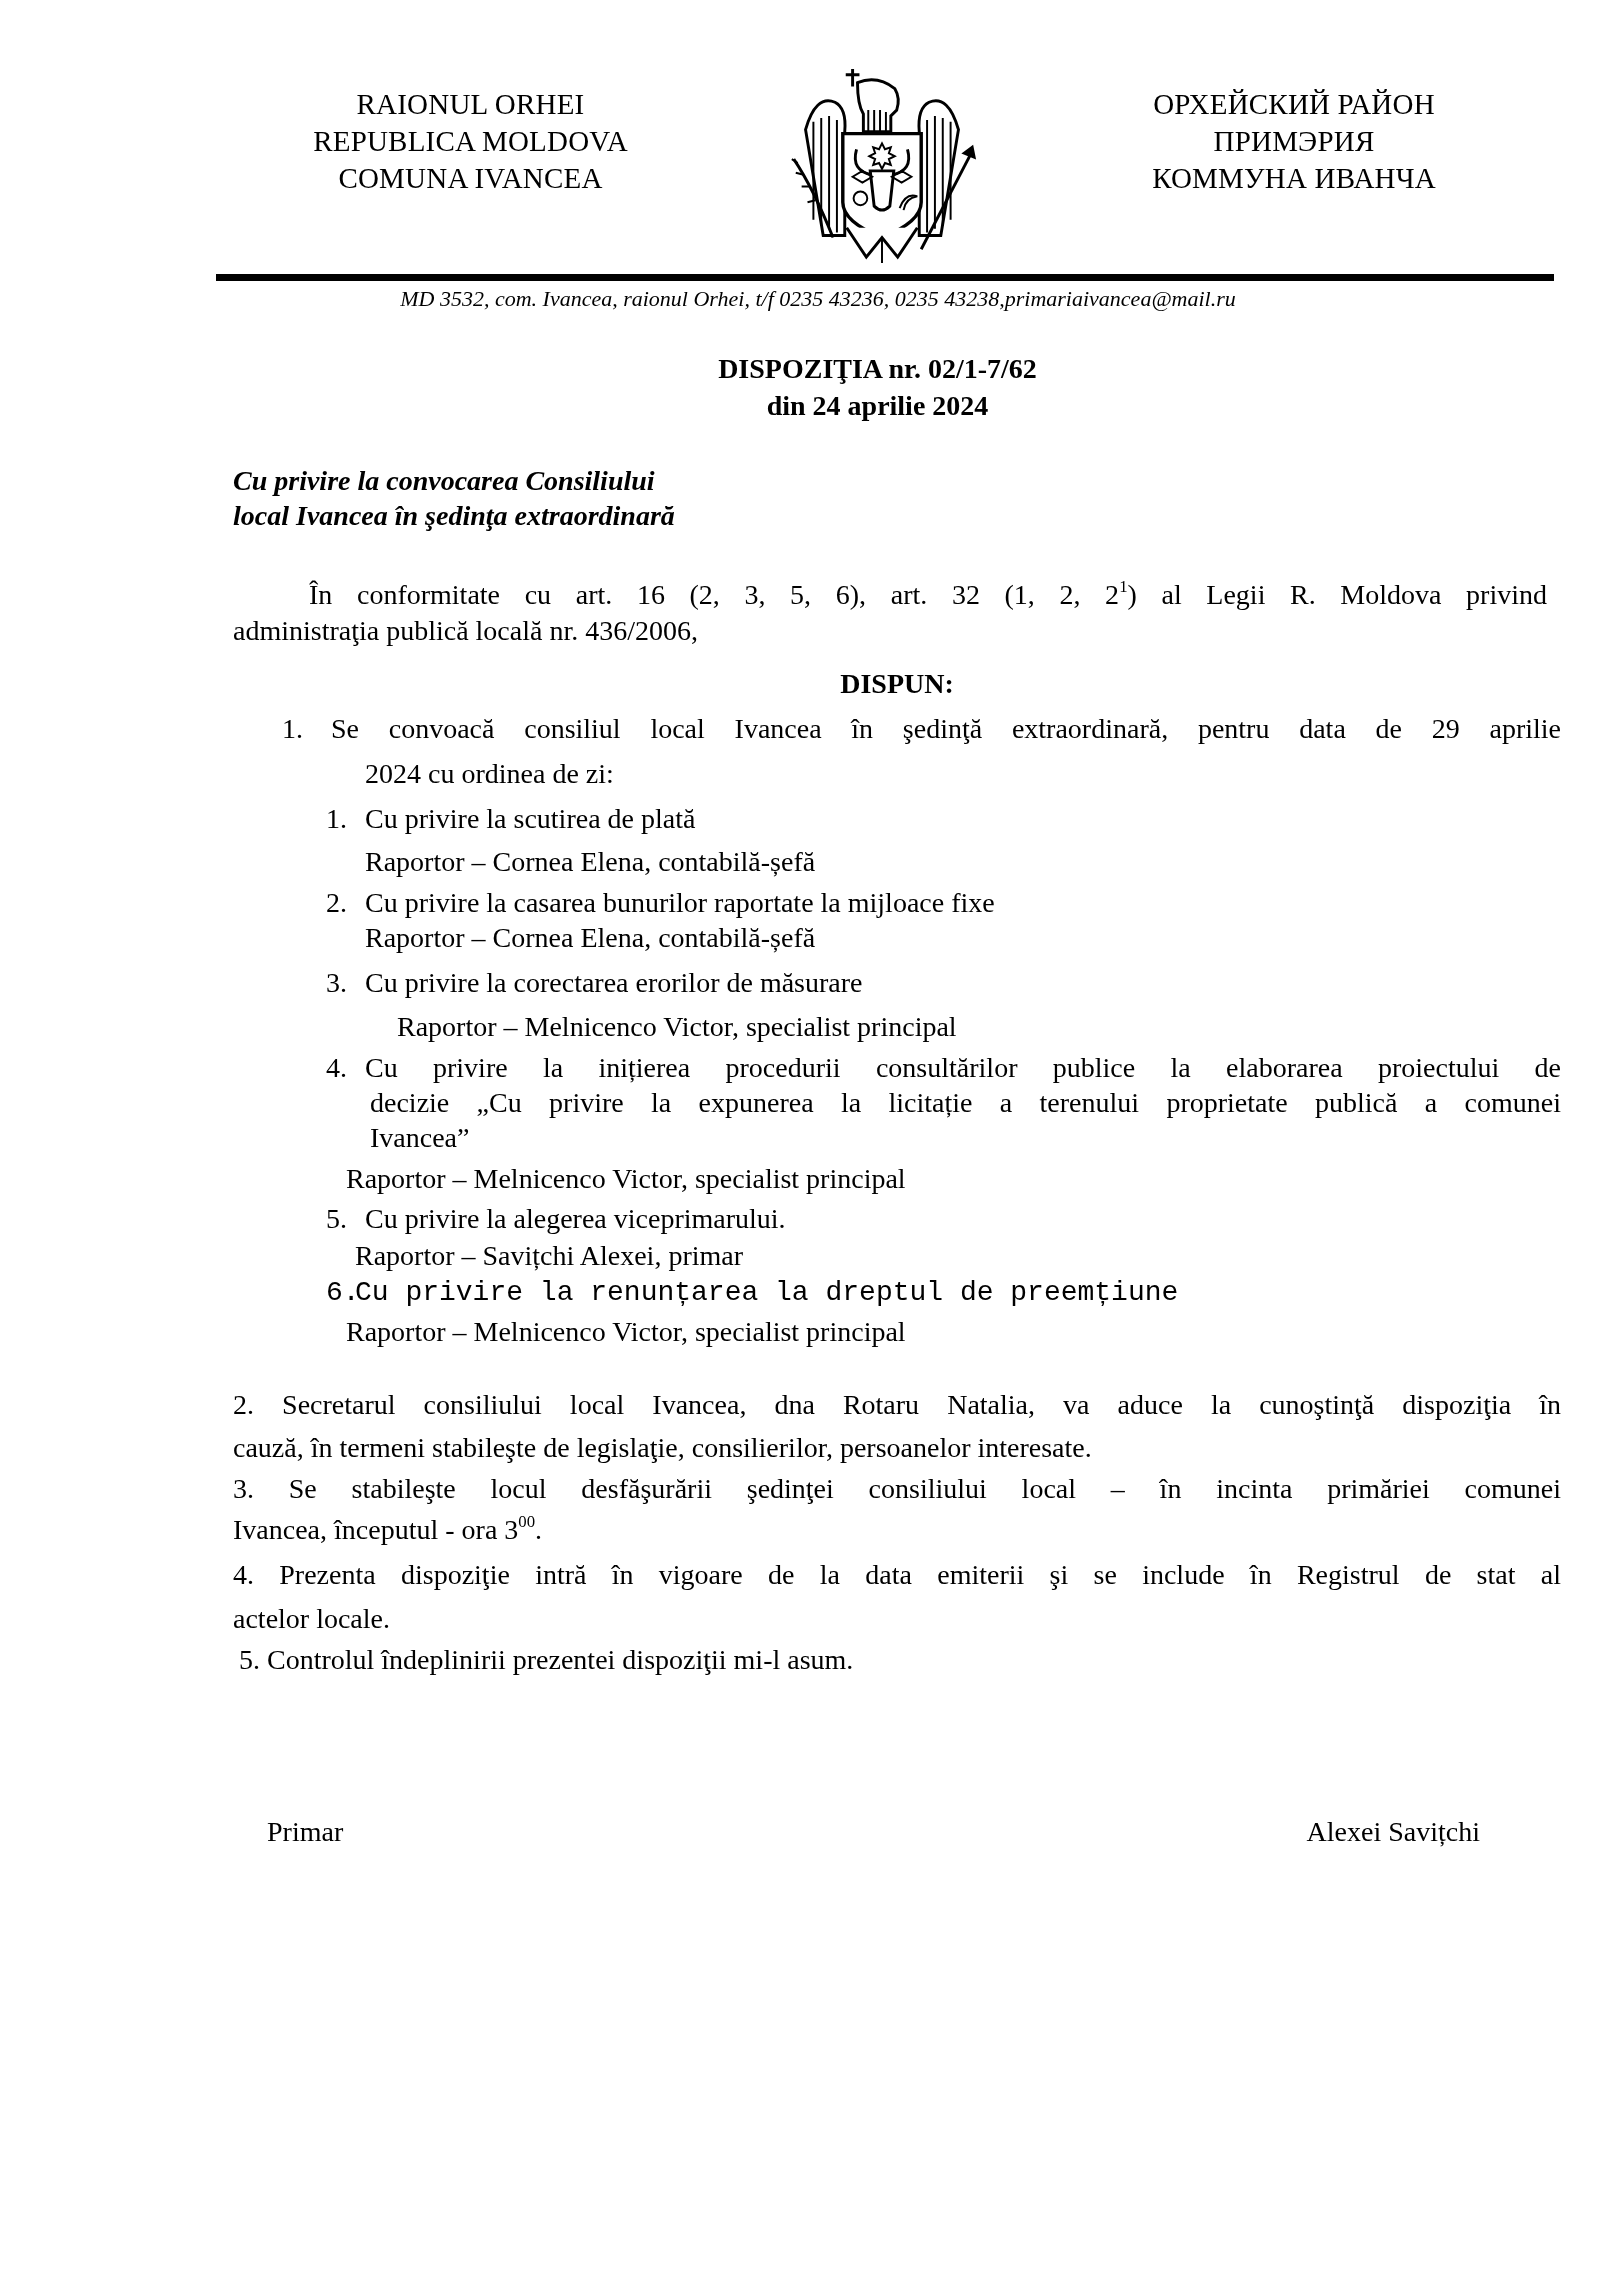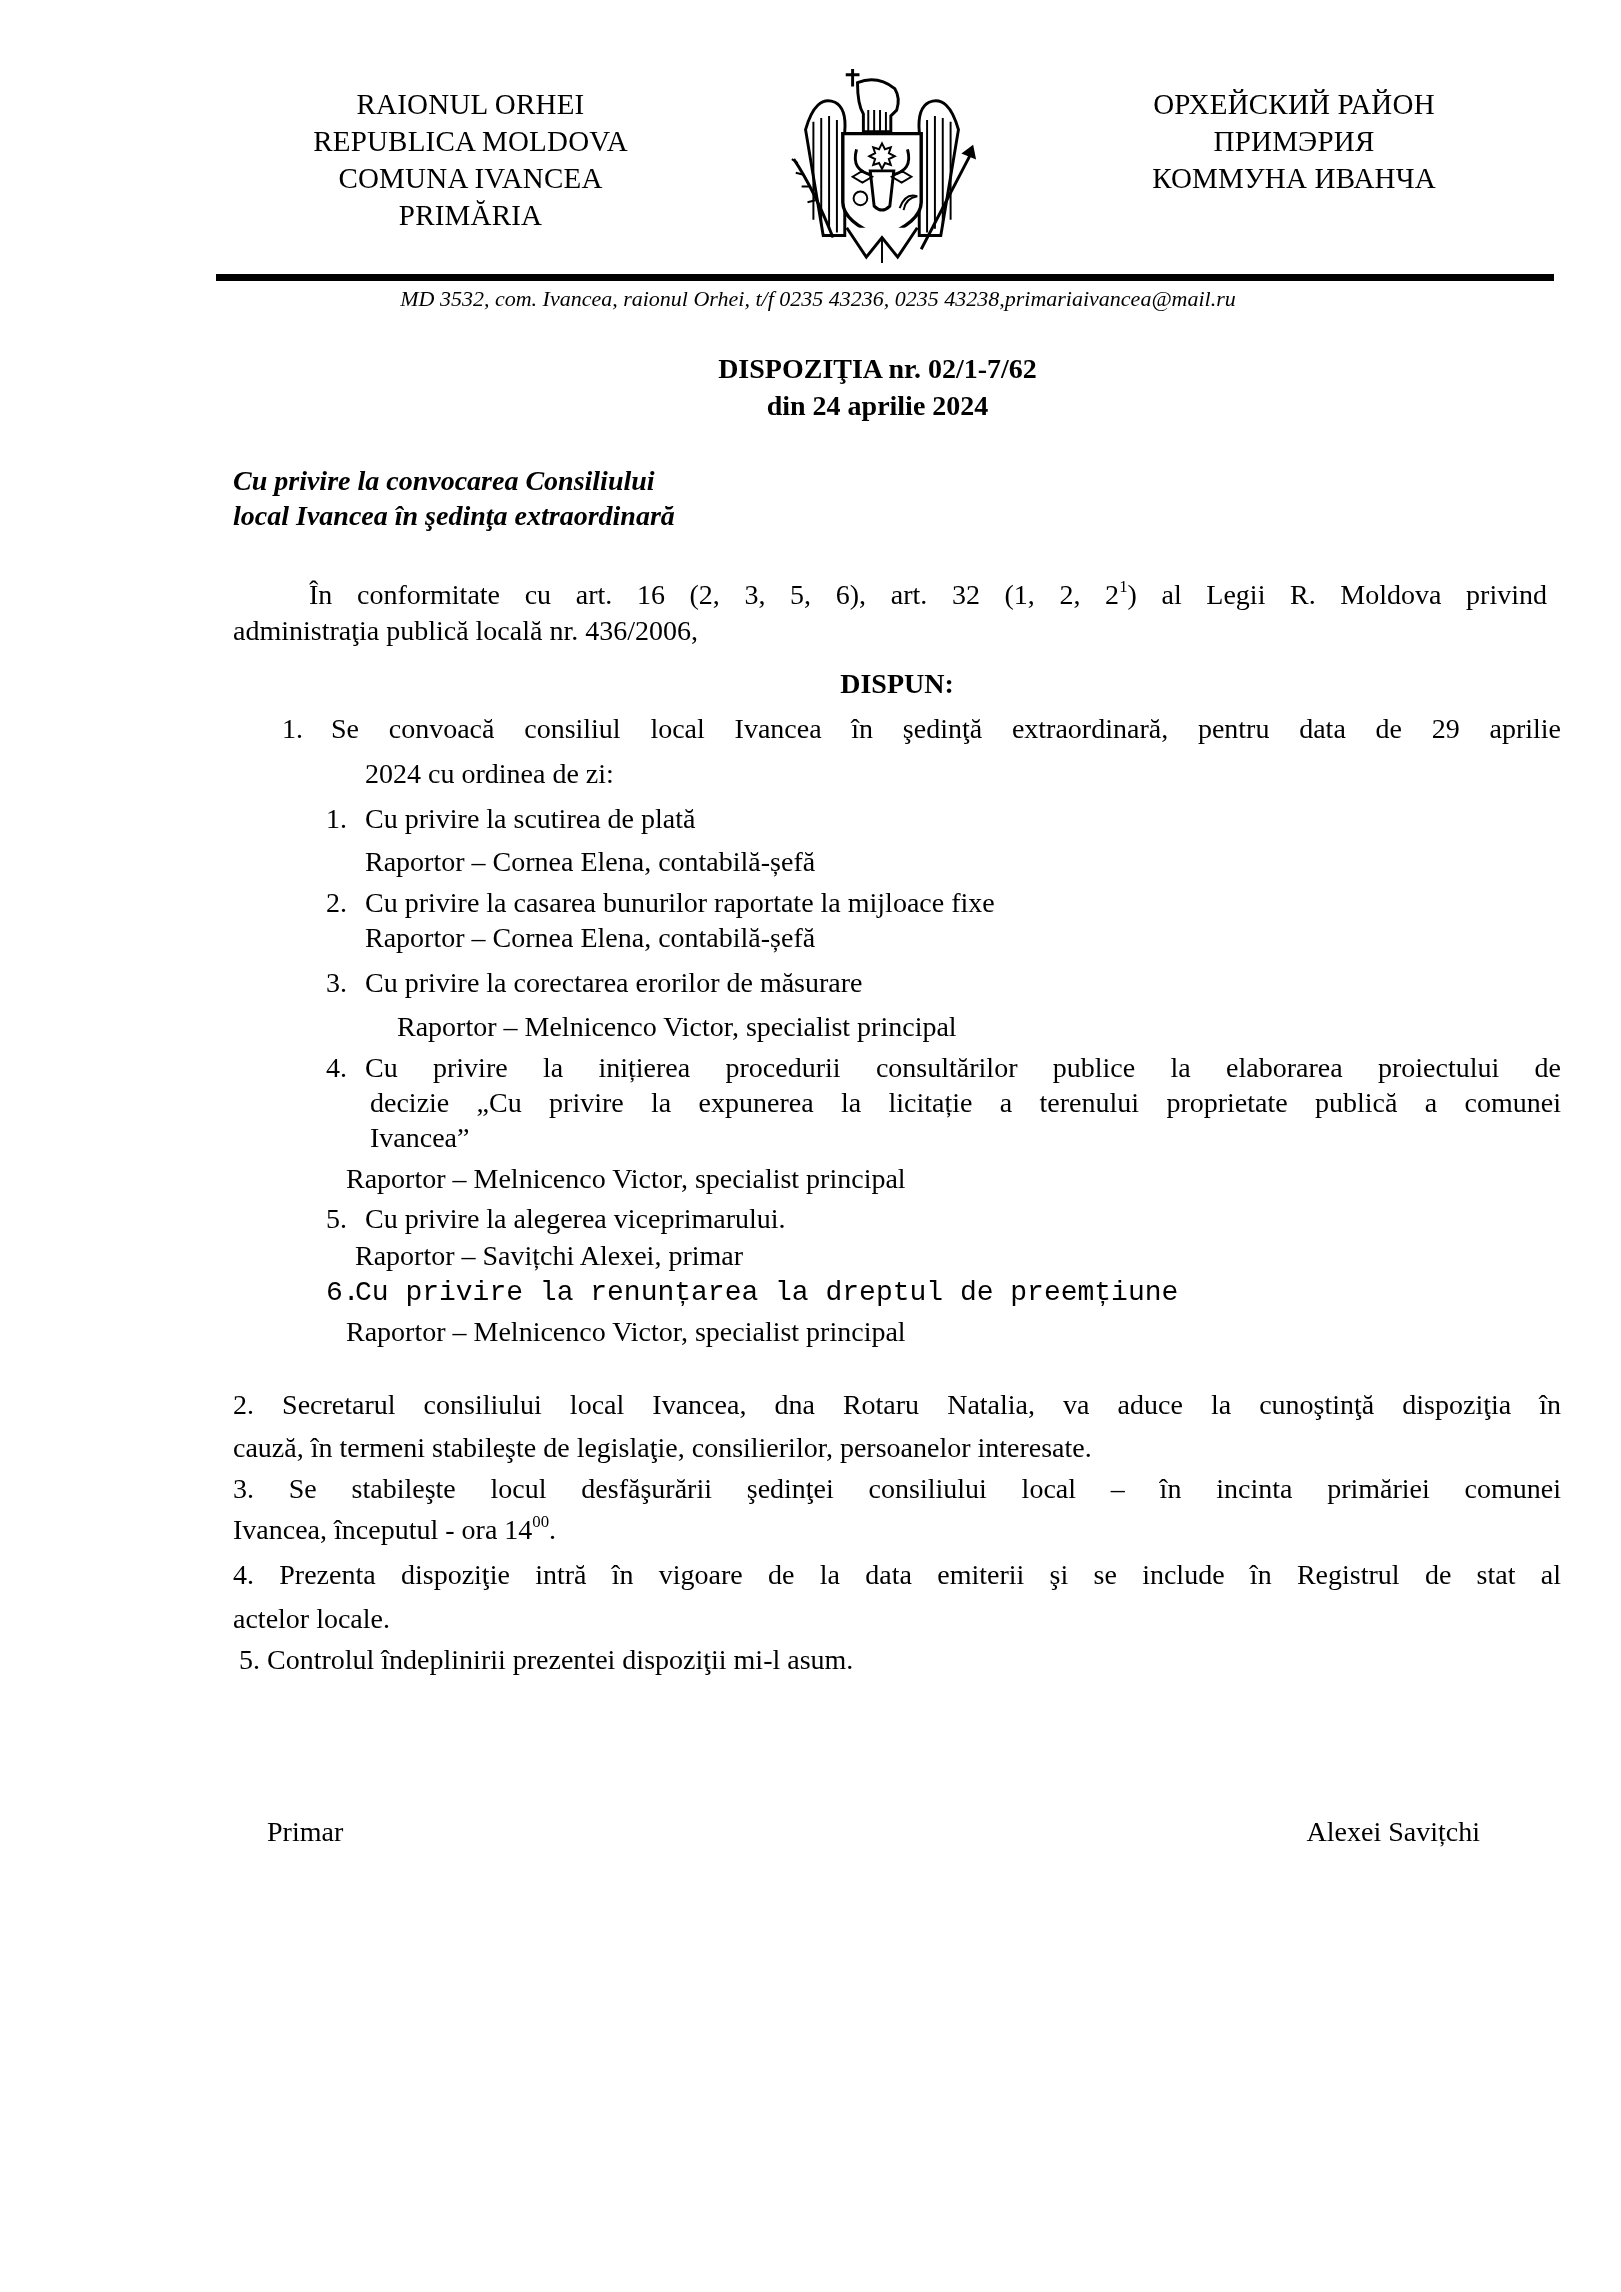--- a/index.html
+++ b/index.html
@@ -50,21 +50,20 @@
   #sig-name { left: 1264px; top: 1815px; width: 216px; text-align: right; }
   sup { font-size: 60%; line-height: 0; vertical-align: 0.7em; }
 </style>
 </head>
 <body>
 
 <div id="hdr-left" class="abs hdr">
   <div>RAIONUL ORHEI</div>
   <div>REPUBLICA MOLDOVA</div>
   <div>COMUNA  IVANCEA</div>
-  <div>PRIMĂRIA</div>
 </div>
 
 <div id="emblem" class="abs">
   <svg width="196" height="206" viewBox="0 0 200 210" fill="none" stroke="#000" stroke-width="3">
 
     <path d="M70 8 v18 M63 14 h14" stroke-width="3"></path>
     <path d="M75 22 q20 -8 38 6 q6 10 2 22 l-6 6 v16 h-28 v-18 q-6 -10 -6 -32z" fill="#fff"></path>
     <path d="M86 50 v22 M92 50 v22 M98 50 v22 M104 52 v20" stroke-width="2"></path>
 
     <path d="M40 178 L22 70 q10 -36 30 -28 q12 6 10 30 L62 178 z" fill="#fff"></path>
@@ -136,21 +135,21 @@
 <div id="a5" class="abs p"><span class="num">5.</span><span>Cu privire la alegerea viceprimarului.</span></div>
 <div id="a5r" class="abs p">Raportor – Savițchi Alexei, primar</div>
 
 <div id="a6" class="abs p"><span class="num" style="width:29px">6.</span><span>Cu privire la renunțarea la dreptul de preemțiune</span></div>
 <div id="a6r" class="abs p">Raportor – Melnicenco Victor, specialist principal</div>
 
 <div id="p2-1" class="abs p just">2. Secretarul consiliului local Ivancea, dna Rotaru Natalia, va aduce la cunoştinţă dispoziţia în</div>
 <div id="p2-2" class="abs p">cauză, în termeni stabileşte de legislaţie, consilierilor, persoanelor interesate.</div>
 
 <div id="p3-1" class="abs p just">3. Se stabileşte locul desfăşurării şedinţei consiliului local – în incinta primăriei comunei</div>
-<div id="p3-2" class="abs p"><span>Ivancea, începutul -  ora  14</span><sup>00</sup><span>.</span></div>
+<div id="p3-2" class="abs p"><span>Ivancea, începutul -  ora  3</span><sup>00</sup><span>.</span></div>
 
 <div id="p4-1" class="abs p just">4. Prezenta dispoziţie intră în vigoare de la data emiterii şi se include în Registrul  de stat al</div>
 <div id="p4-2" class="abs p">actelor locale.</div>
 
 <div id="p5" class="abs p">5. Controlul îndeplinirii prezentei dispoziţii mi-l asum.</div>
 
 <div id="sig-role" class="abs p">Primar</div>
 <div id="sig-name" class="abs p">Alexei Savițchi</div>
 
 

